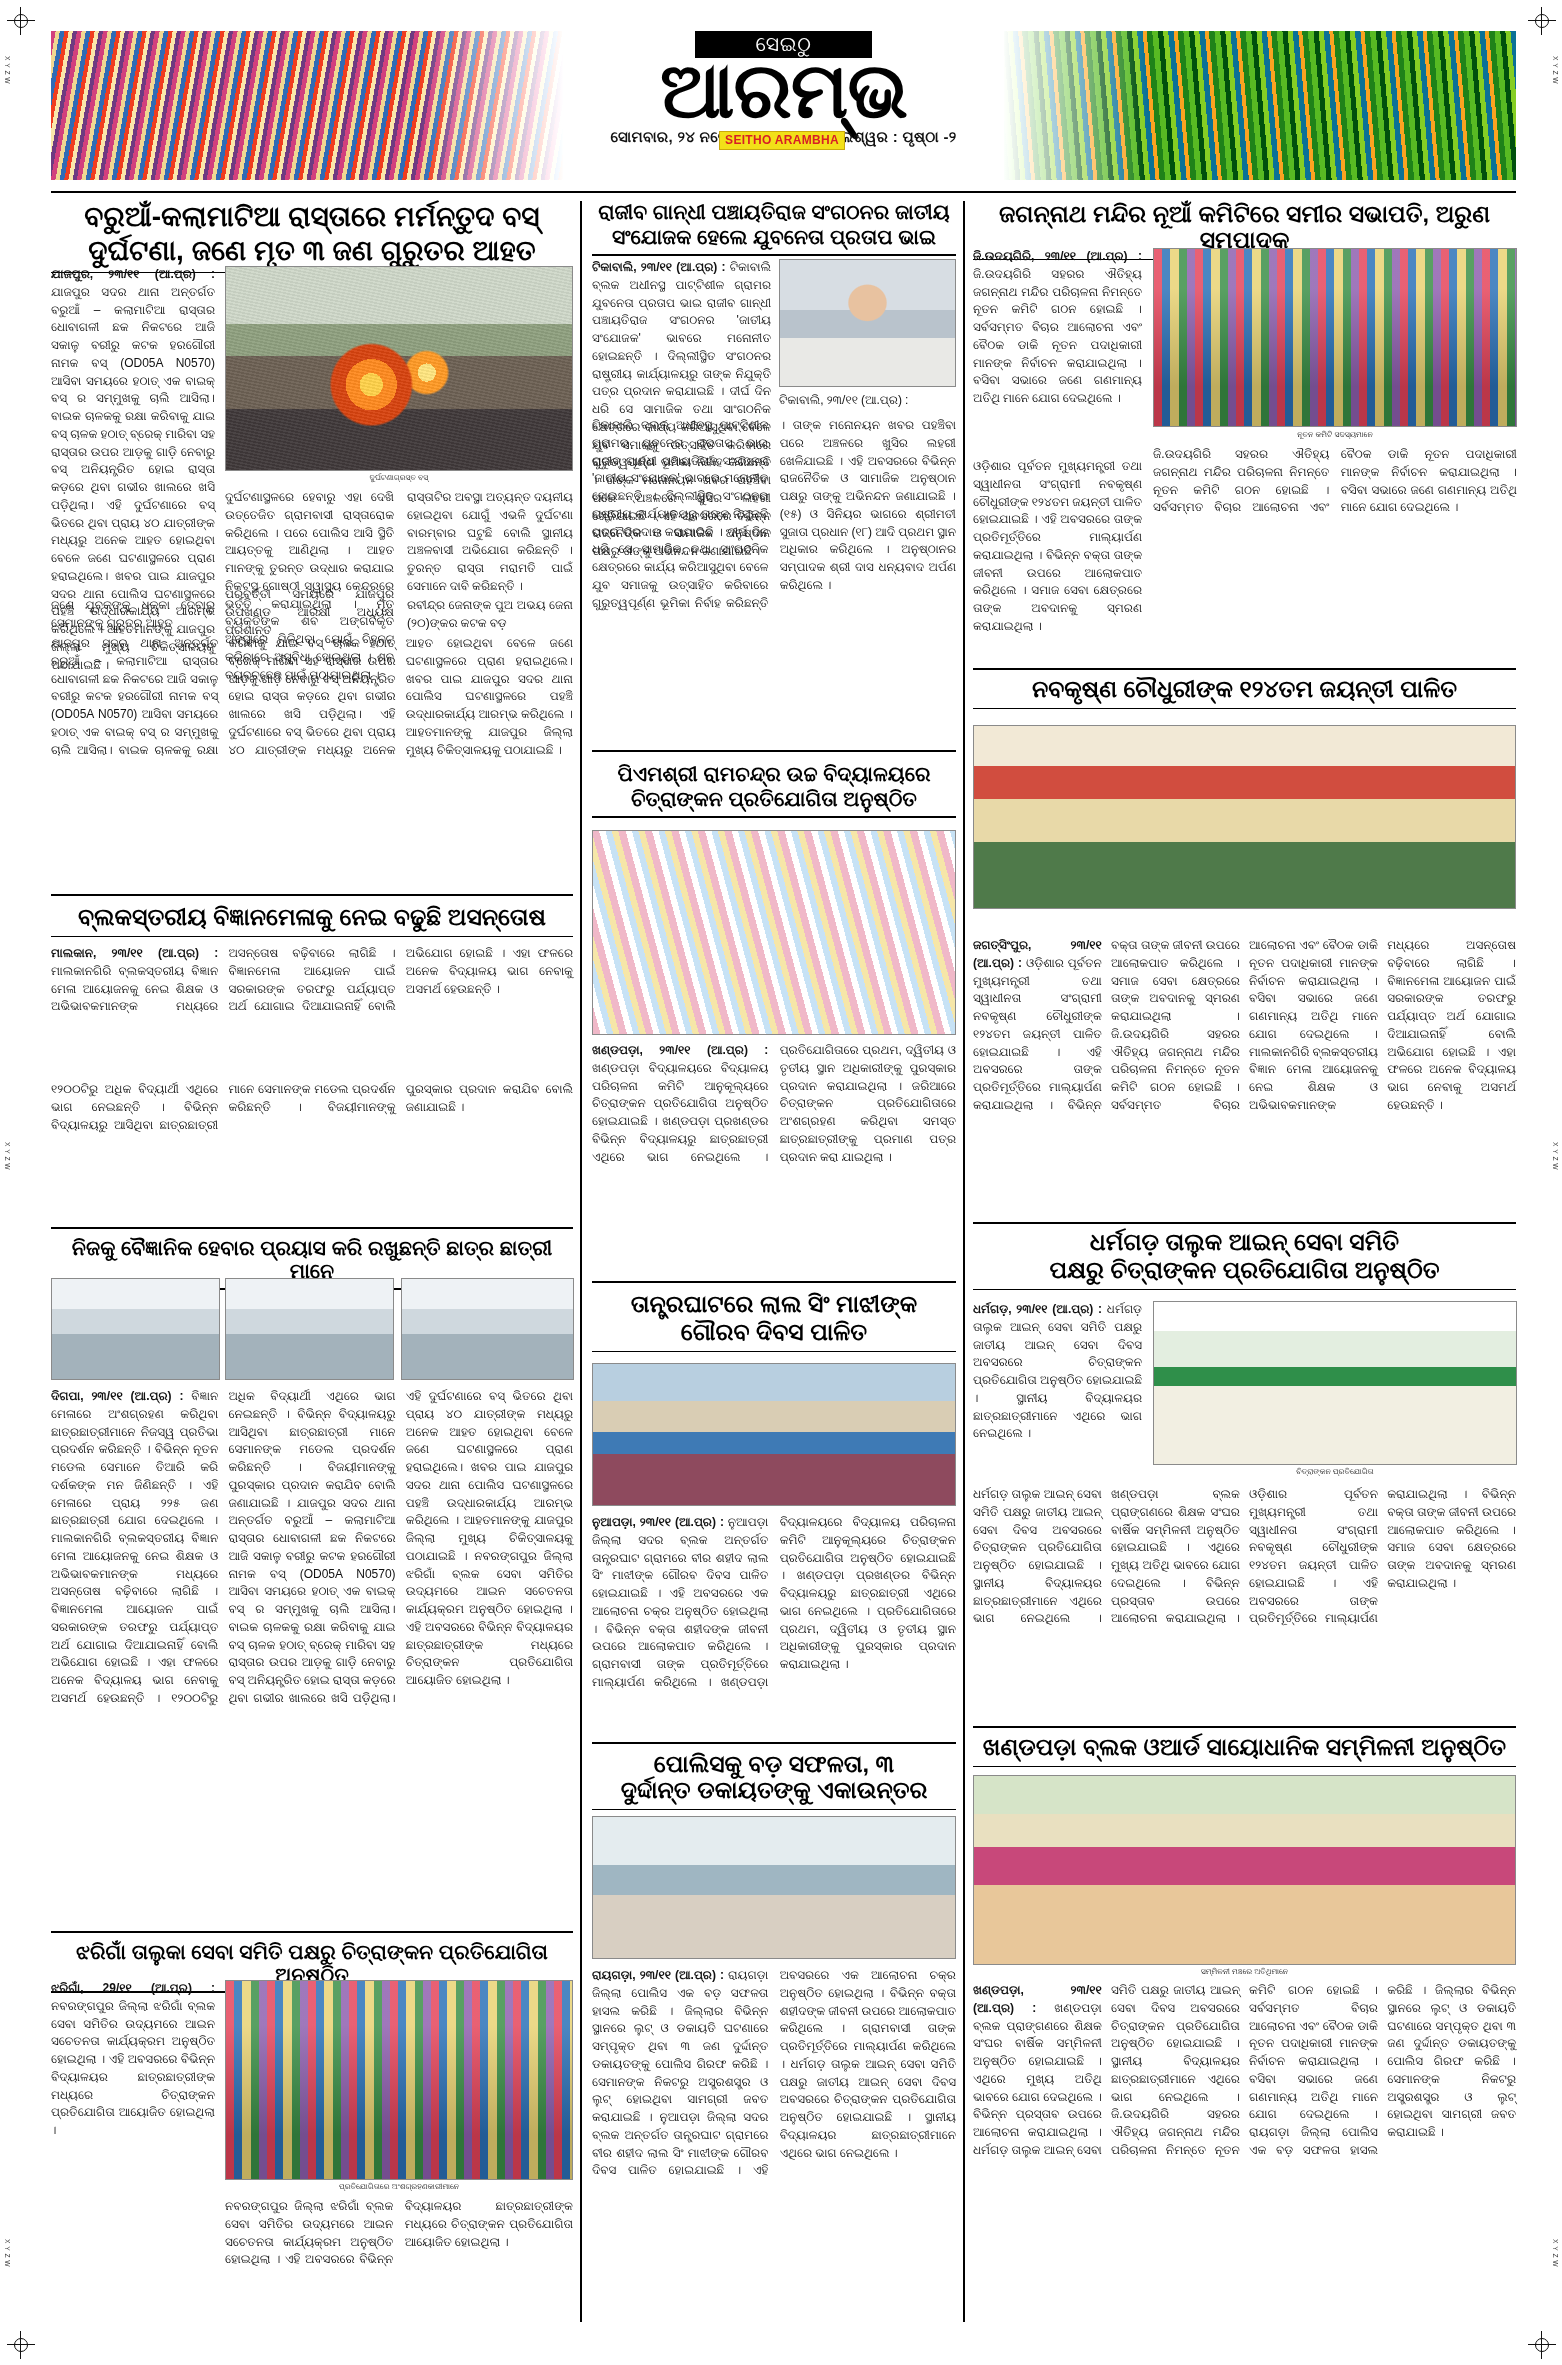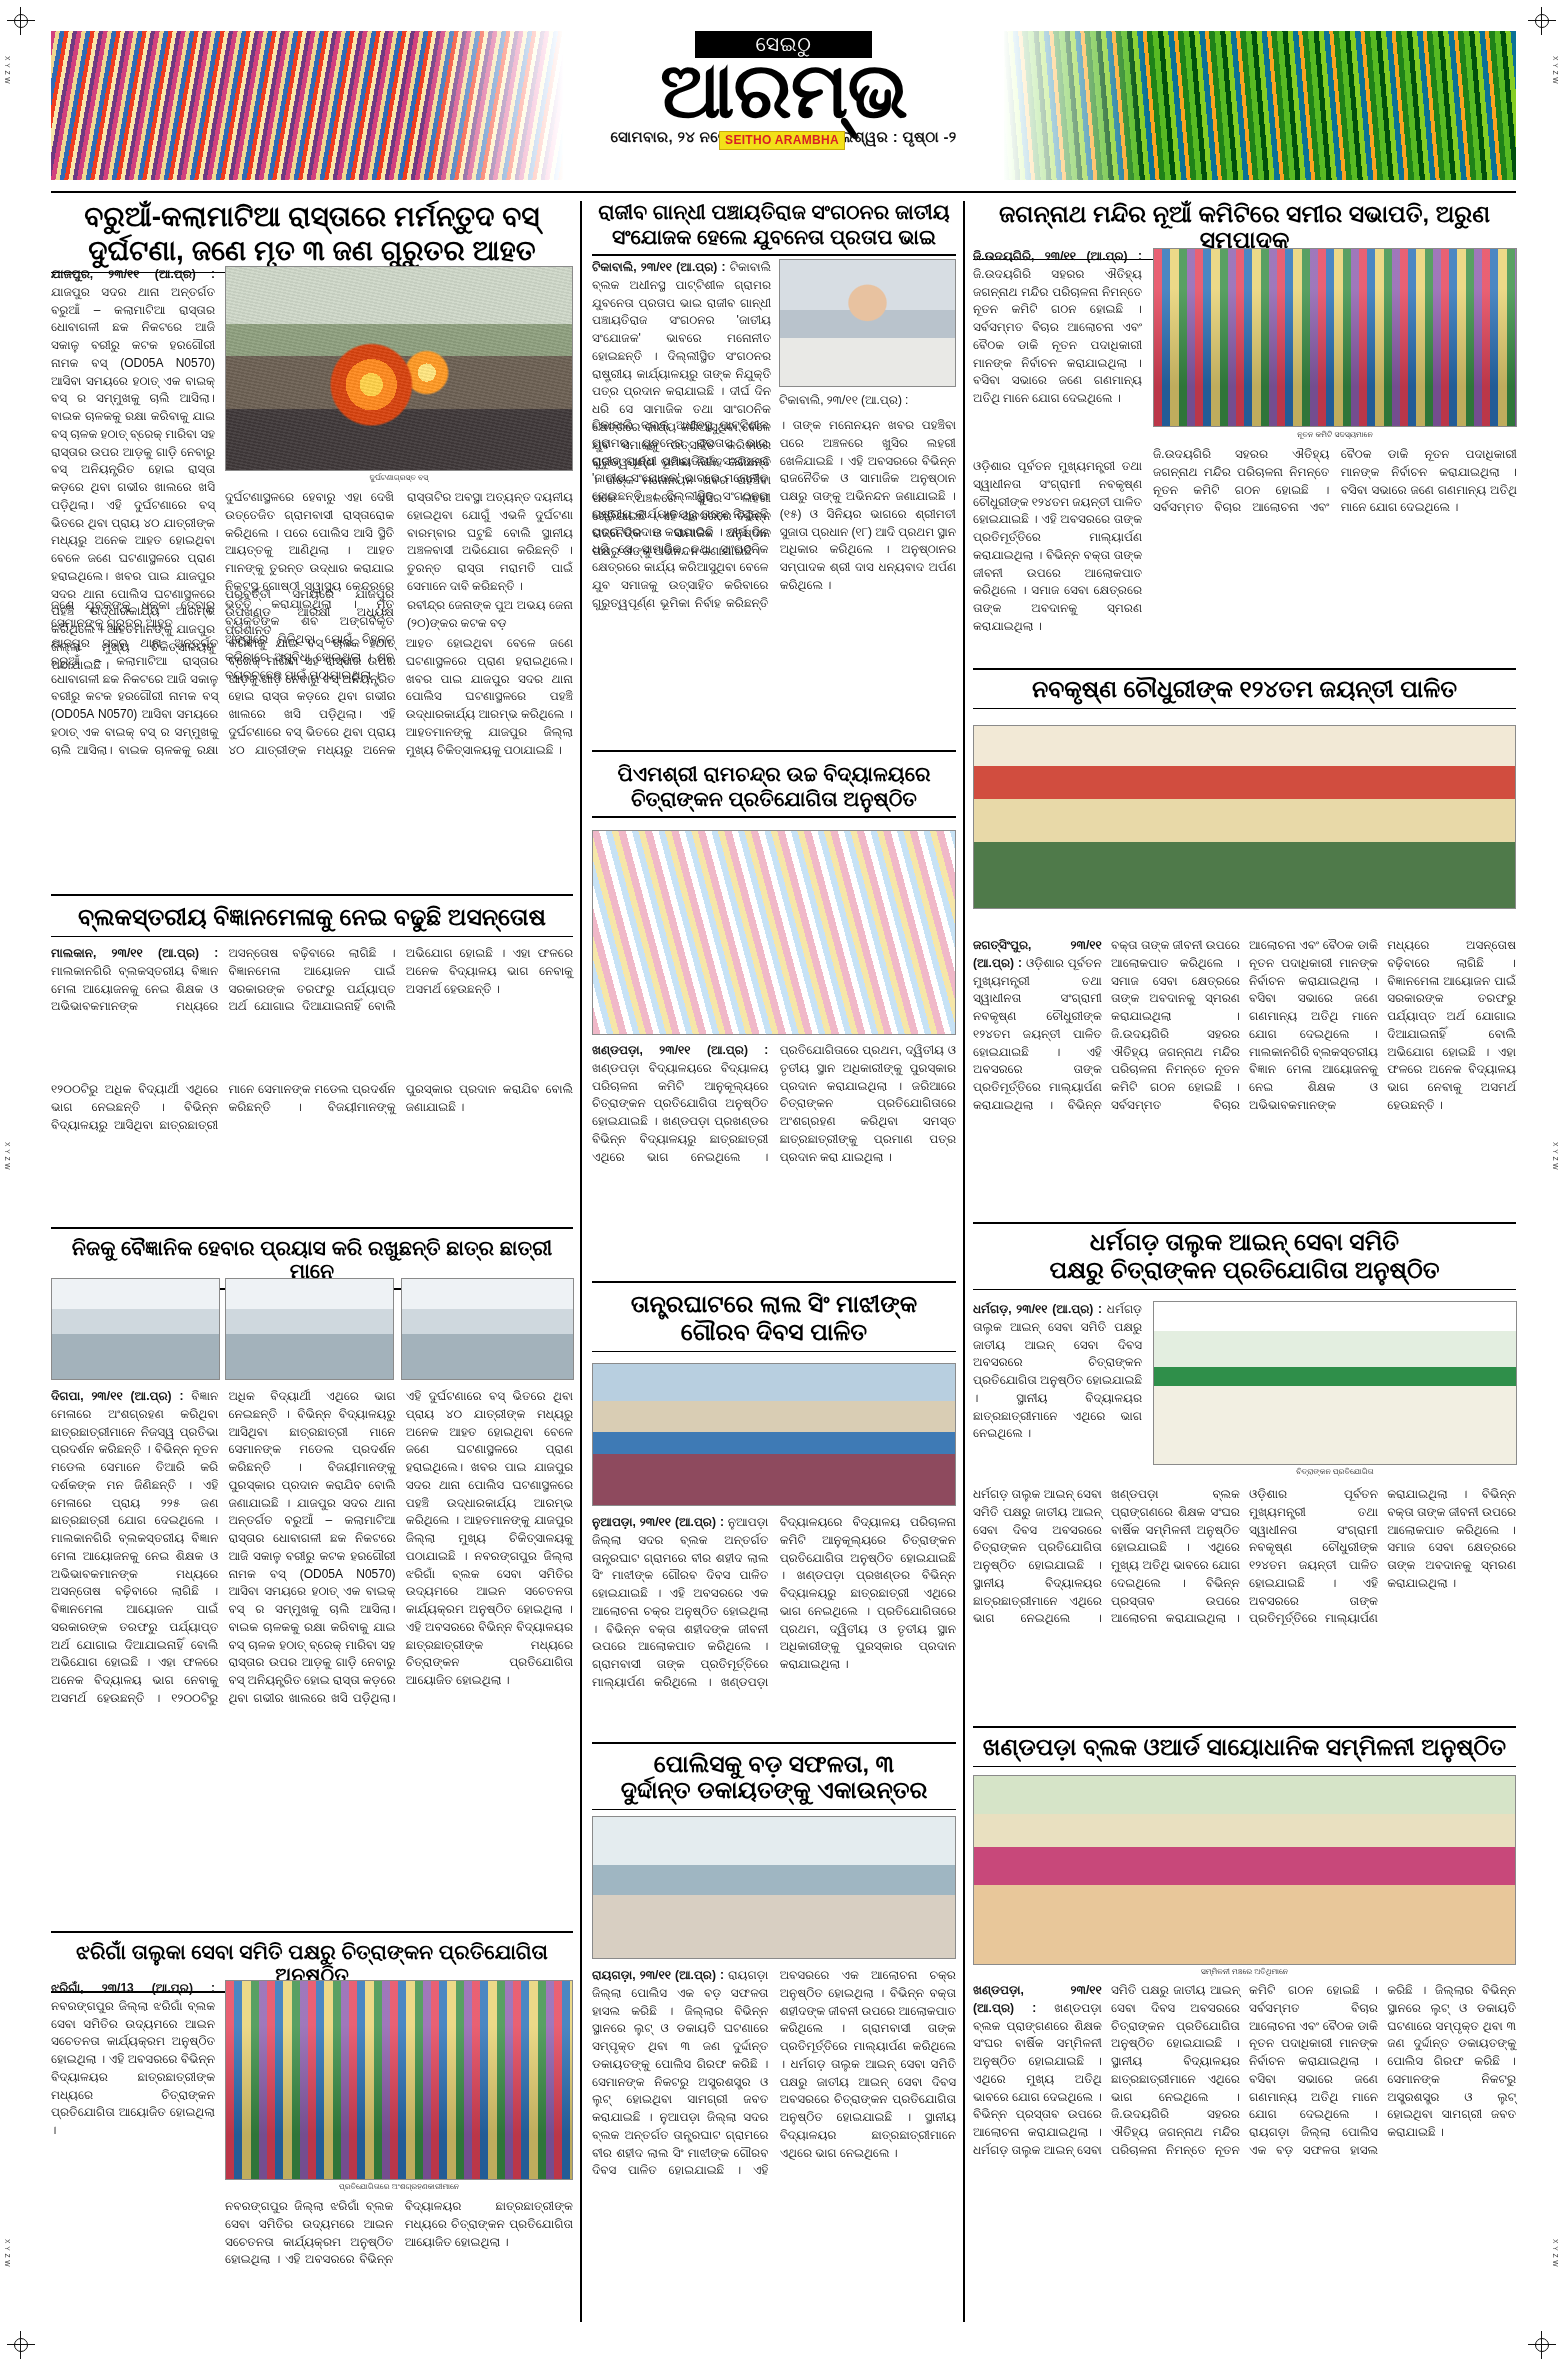--- a/index.html
+++ b/index.html
@@ -274,21 +274,21 @@
 
   <div class="rule" style="position:absolute; left:51px; top:1931px; width:522px;"></div>
 
   <div class="col" style="left:51px; top:1941px; width:522px;">
     <div class="hl hl-md">ଝରିଗାଁ ତାଲୁକା ସେବା ସମିତି ପକ୍ଷରୁ ଚିତ୍ରାଙ୍କନ ପ୍ରତିଯୋଗିତା ଅନୁଷ୍ଠିତ</div>
     <div class="rule" style="margin-top:4.1px;"></div>
   </div>
 
   <div class="col" style="left:51px; top:1980px; width:164px; height:333px;">
     <div class="body-txt">
-      <span class="lead-dateline">ଝରିଗାଁ, ୨୩/13 (ଆ.ପ୍ର) :</span>
+      <span class="lead-dateline">ଝରିଗାଁ, 29/୧୧ (ଆ.ପ୍ର) :</span>
       <span>ନବରଙ୍ଗପୁର ଜିଲ୍ଲା ଝରିଗାଁ ବ୍ଲକ ସେବା ସମିତିର ଉଦ୍ୟମରେ ଆଇନ ସଚେତନତା କାର୍ଯ୍ୟକ୍ରମ ଅନୁଷ୍ଠିତ ହୋଇଥିଲା । ଏହି ଅବସରରେ ବିଭିନ୍ନ ବିଦ୍ୟାଳୟର ଛାତ୍ରଛାତ୍ରୀଙ୍କ ମଧ୍ୟରେ ଚିତ୍ରାଙ୍କନ ପ୍ରତିଯୋଗିତା ଆୟୋଜିତ ହୋଇଥିଲା ।</span>
     </div>
   </div>
 
   <div class="photo ph-group" style="position:absolute; left:225px; top:1980px; width:348px; height:200px;"></div>
   <div class="capt" style="position:absolute; left:225px; top:2181px; width:348px;">ପ୍ରତିଯୋଗିତାରେ ଅଂଶଗ୍ରହଣକାରୀମାନେ</div>
 
   <div class="col" style="left:225px; top:2198px; width:348px; height:118px;">
     <div class="body-txt cols2">ନବରଙ୍ଗପୁର ଜିଲ୍ଲା ଝରିଗାଁ ବ୍ଲକ ସେବା ସମିତିର ଉଦ୍ୟମରେ ଆଇନ ସଚେତନତା କାର୍ଯ୍ୟକ୍ରମ ଅନୁଷ୍ଠିତ ହୋଇଥିଲା । ଏହି ଅବସରରେ ବିଭିନ୍ନ ବିଦ୍ୟାଳୟର ଛାତ୍ରଛାତ୍ରୀଙ୍କ ମଧ୍ୟରେ ଚିତ୍ରାଙ୍କନ ପ୍ରତିଯୋଗିତା ଆୟୋଜିତ ହୋଇଥିଲା ।</div>
   </div>

